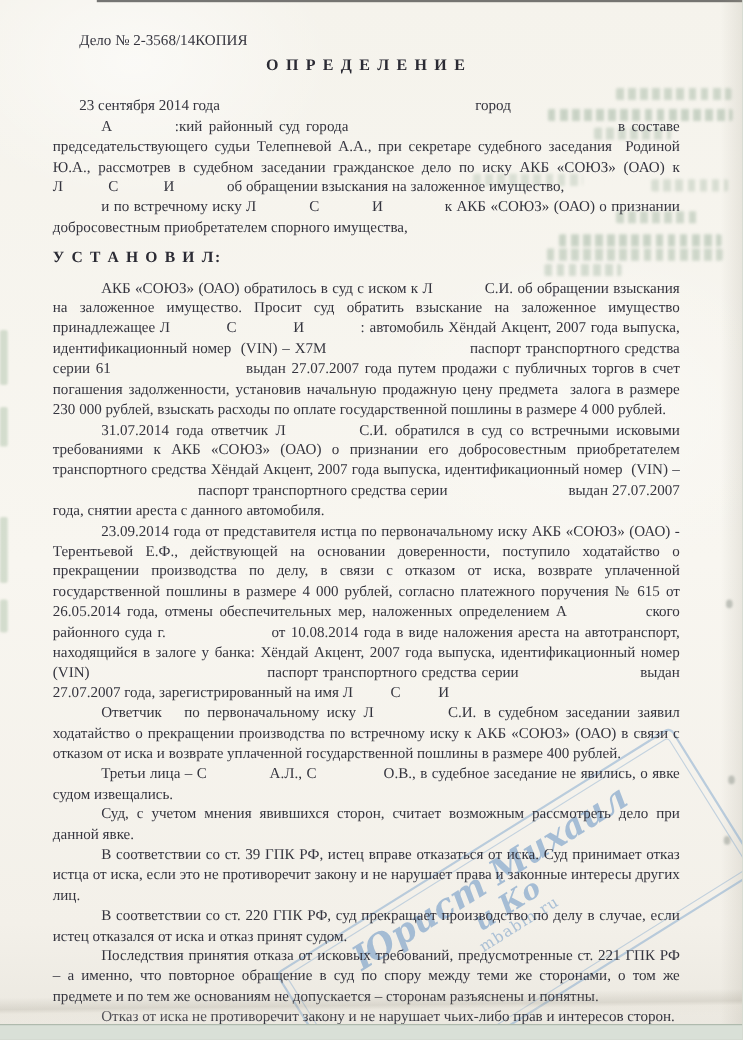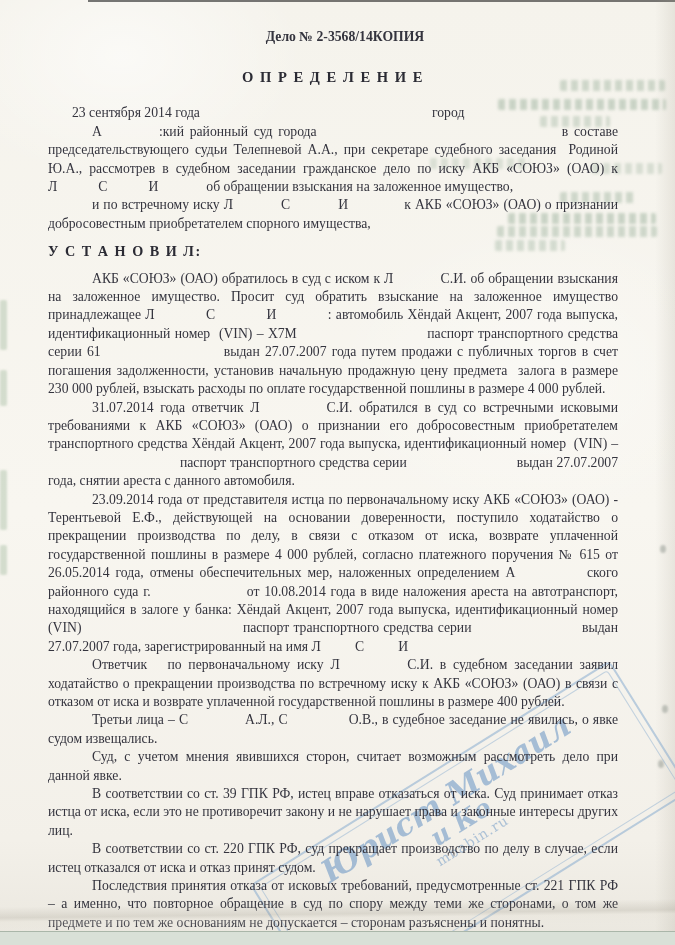--- a/index.html
+++ b/index.html
@@ -9,22 +9,22 @@
       radial-gradient(260px 180px at 18% 6%, rgba(255,255,255,.55), rgba(255,255,255,0) 70%),
       radial-gradient(300px 220px at 80% 40%, rgba(255,255,255,.35), rgba(255,255,255,0) 70%),
       linear-gradient(180deg,#f5f3ec 0%,#f8f6f0 55%,#f3f0e9 90%,#ebe8e0 100%);}
   .top-edge{position:absolute;left:88px;right:0;top:0;height:2px;background:#4a4a48;opacity:.75;}
   .right-shade{position:absolute;right:0;top:0;width:20px;height:933px;background:linear-gradient(90deg,rgba(160,155,140,0),rgba(160,155,140,.18));}
   .crease{position:absolute;left:-8px;right:-8px;top:903px;height:24px;transform:rotate(-.7deg);
     background:linear-gradient(180deg,rgba(170,165,150,0) 0%,rgba(150,145,130,.22) 45%,rgba(230,226,215,.25) 62%,rgba(170,165,150,0) 100%);}
   .band{position:absolute;left:0;right:0;bottom:0;height:13px;background:#d9e0d7;border-top:1px solid #aab6a9;}
 
   .content{position:absolute;left:48px;top:28px;width:570px;color:#34343e;font-size:13.7px;line-height:18.4px;}
-  .hdr{display:flex;justify-content:center;padding-left:24px;font-weight:bold;}
-  .title{text-align:center;font-weight:bold;letter-spacing:1.5px;font-size:14.6px;margin-top:22px;color:#2b2b34;}
+  .hdr{display:flex;justify-content:flex-start;padding-left:24px;}
+  .title{text-align:center;font-weight:bold;letter-spacing:1.5px;font-size:14.6px;margin-top:5px;color:#2b2b34;}
   .daterow{position:relative;margin-top:17px;height:19px;padding-left:24px;}
   .city{position:absolute;left:384px;top:0;}
   .intro{}
   .para{text-align:justify;text-indent:44px;}
   .heading{text-align:left;font-weight:bold;letter-spacing:1.5px;font-size:14.2px;margin:9px 0 9px 0;color:#2b2b34;}
 
   .stamp{position:absolute;left:250px;top:885px;width:420px;height:150px;transform:rotate(-32deg);transform-origin:0 0;
     border:2px solid rgba(125,165,205,.5);border-radius:6px;}
   .stamp-inner{position:absolute;inset:5px;border:1px solid rgba(125,165,205,.42);border-radius:4px;
     display:flex;flex-direction:column;align-items:center;justify-content:flex-start;padding-top:6px;

